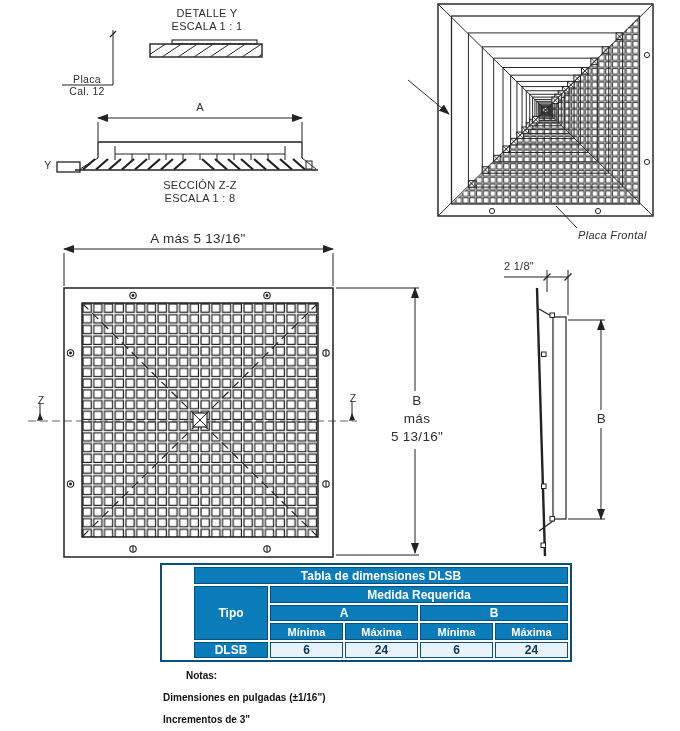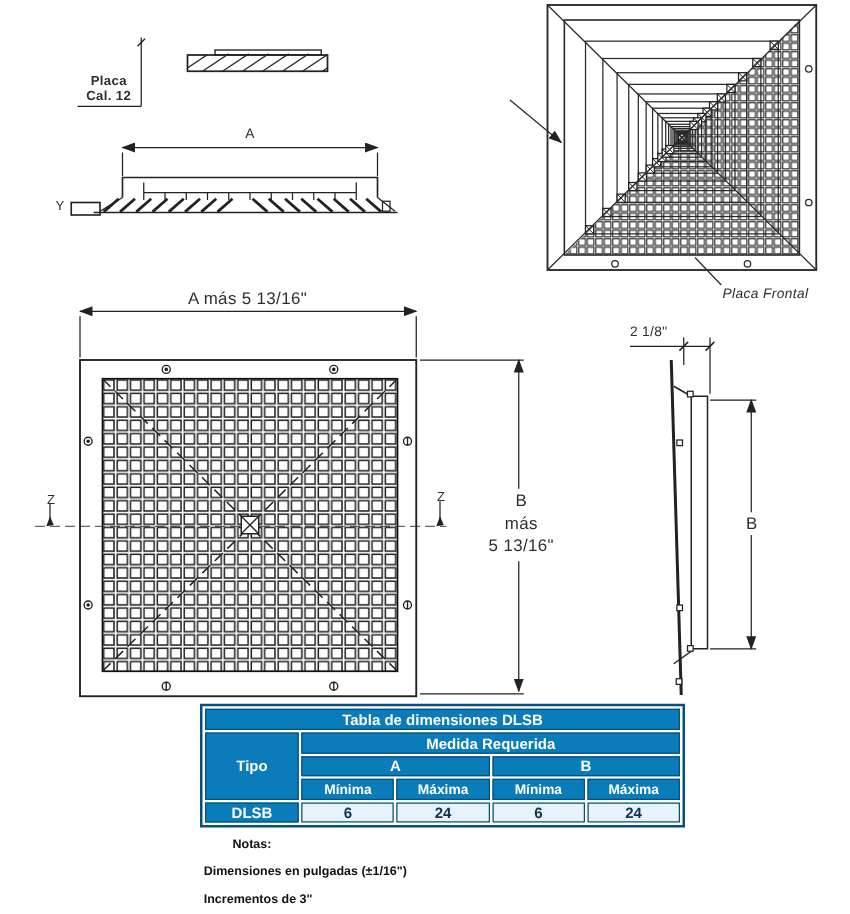--- a/index.html
+++ b/index.html
@@ -5,21 +5,21 @@
   html,body{margin:0;padding:0;background:#fff;}
   #canvas{position:relative;width:680px;height:731px;background:#fff;overflow:hidden;
           font-family:"Liberation Sans",sans-serif;color:#2b2b2b;}
   #draw{position:absolute;left:0;top:0;}
   .lbl{position:absolute;text-align:center;line-height:13px;font-size:11px;color:#2e2e2e;letter-spacing:.3px;white-space:nowrap;}
   .lbl.left{text-align:left;font-style:italic;}
   .dim{font-size:13.5px;line-height:18px;}
   .small{font-size:10.5px;}
   
   #dlsb-table{position:absolute;left:160px;top:563px;width:388px;border-collapse:separate;border-spacing:2px;
-              table-layout:fixed;background:#fff;border:2px solid #07507d;}
+              table-layout:fixed;background:#fff;border:2px solid #07507d;padding-left:30px;}
   #dlsb-table td{border:1px solid #07507d;background:#0b7cba;color:#fff;text-align:center;vertical-align:middle;
                  font-size:12px;font-weight:bold;padding:0;overflow:hidden;}
   #dlsb-table td.sub{font-size:11px;margin-left:24px;}
   #dlsb-table td.val{background:#e8f2fa;color:#11344f;}
   .rowh1{height:17px}.rowh2{height:17px}.rowh3{height:16px}.rowh4{height:17px}.rowh5{height:16px}
   .note{position:absolute;left:163px;font-size:10px;font-weight:bold;color:#111;white-space:nowrap;}
 </style>
 </head>
 <body>
 
@@ -266,27 +266,35 @@
     <line x1="543.5" y1="280.5" x2="550.5" y2="273.5" stroke-width="1.2"></line>
     <line x1="564.5" y1="280.5" x2="571.5" y2="273.5" stroke-width="1.2"></line>
 
     <line x1="568" y1="320" x2="605" y2="320" stroke-width="1"></line>
     <line x1="568" y1="519" x2="605" y2="519" stroke-width="1"></line>
     <line x1="601" y1="320" x2="601" y2="410" stroke-width="1" marker-start="url(#ah)"></line>
     <line x1="601" y1="428" x2="601" y2="519" stroke-width="1" marker-end="url(#ah)"></line>
   </g>
 </svg>
 
-  <div class="lbl small" style="left:62px;top:59px;width:50px;line-height:12px;font-weight:bold;">
+  <div class="lbl" style="left:146px;top:7px;width:122px;">
+    <div>DETALLE Y</div>
+    <div>ESCALA 1 : 1</div>
+  </div>
+  <div class="lbl small" style="left:62px;top:73px;width:50px;line-height:12px;">
     <div>Placa</div>
     <div>Cal. 12</div>
   </div>
 
   <div class="lbl" style="left:192px;top:101px;width:16px;">A</div>
   <div class="lbl small" style="left:42px;top:159px;width:12px;">Y</div>
+  <div class="lbl" style="left:138px;top:179px;width:124px;">
+    <div>SECCIÓN Z-Z</div>
+    <div>ESCALA 1 : 8</div>
+  </div>
 
   <div class="lbl left" style="left:578px;top:229px;">Placa Frontal</div>
 
   <div class="lbl dim" style="left:90px;top:230px;width:216px;">A más 5 13/16"</div>
   <div class="lbl dim" style="left:386px;top:392px;width:62px;background:#fff;">
     <div>B</div>
     <div>más</div>
     <div>5 13/16"</div>
   </div>
   <div class="lbl small" style="left:36px;top:394px;width:10px;">Z</div>

